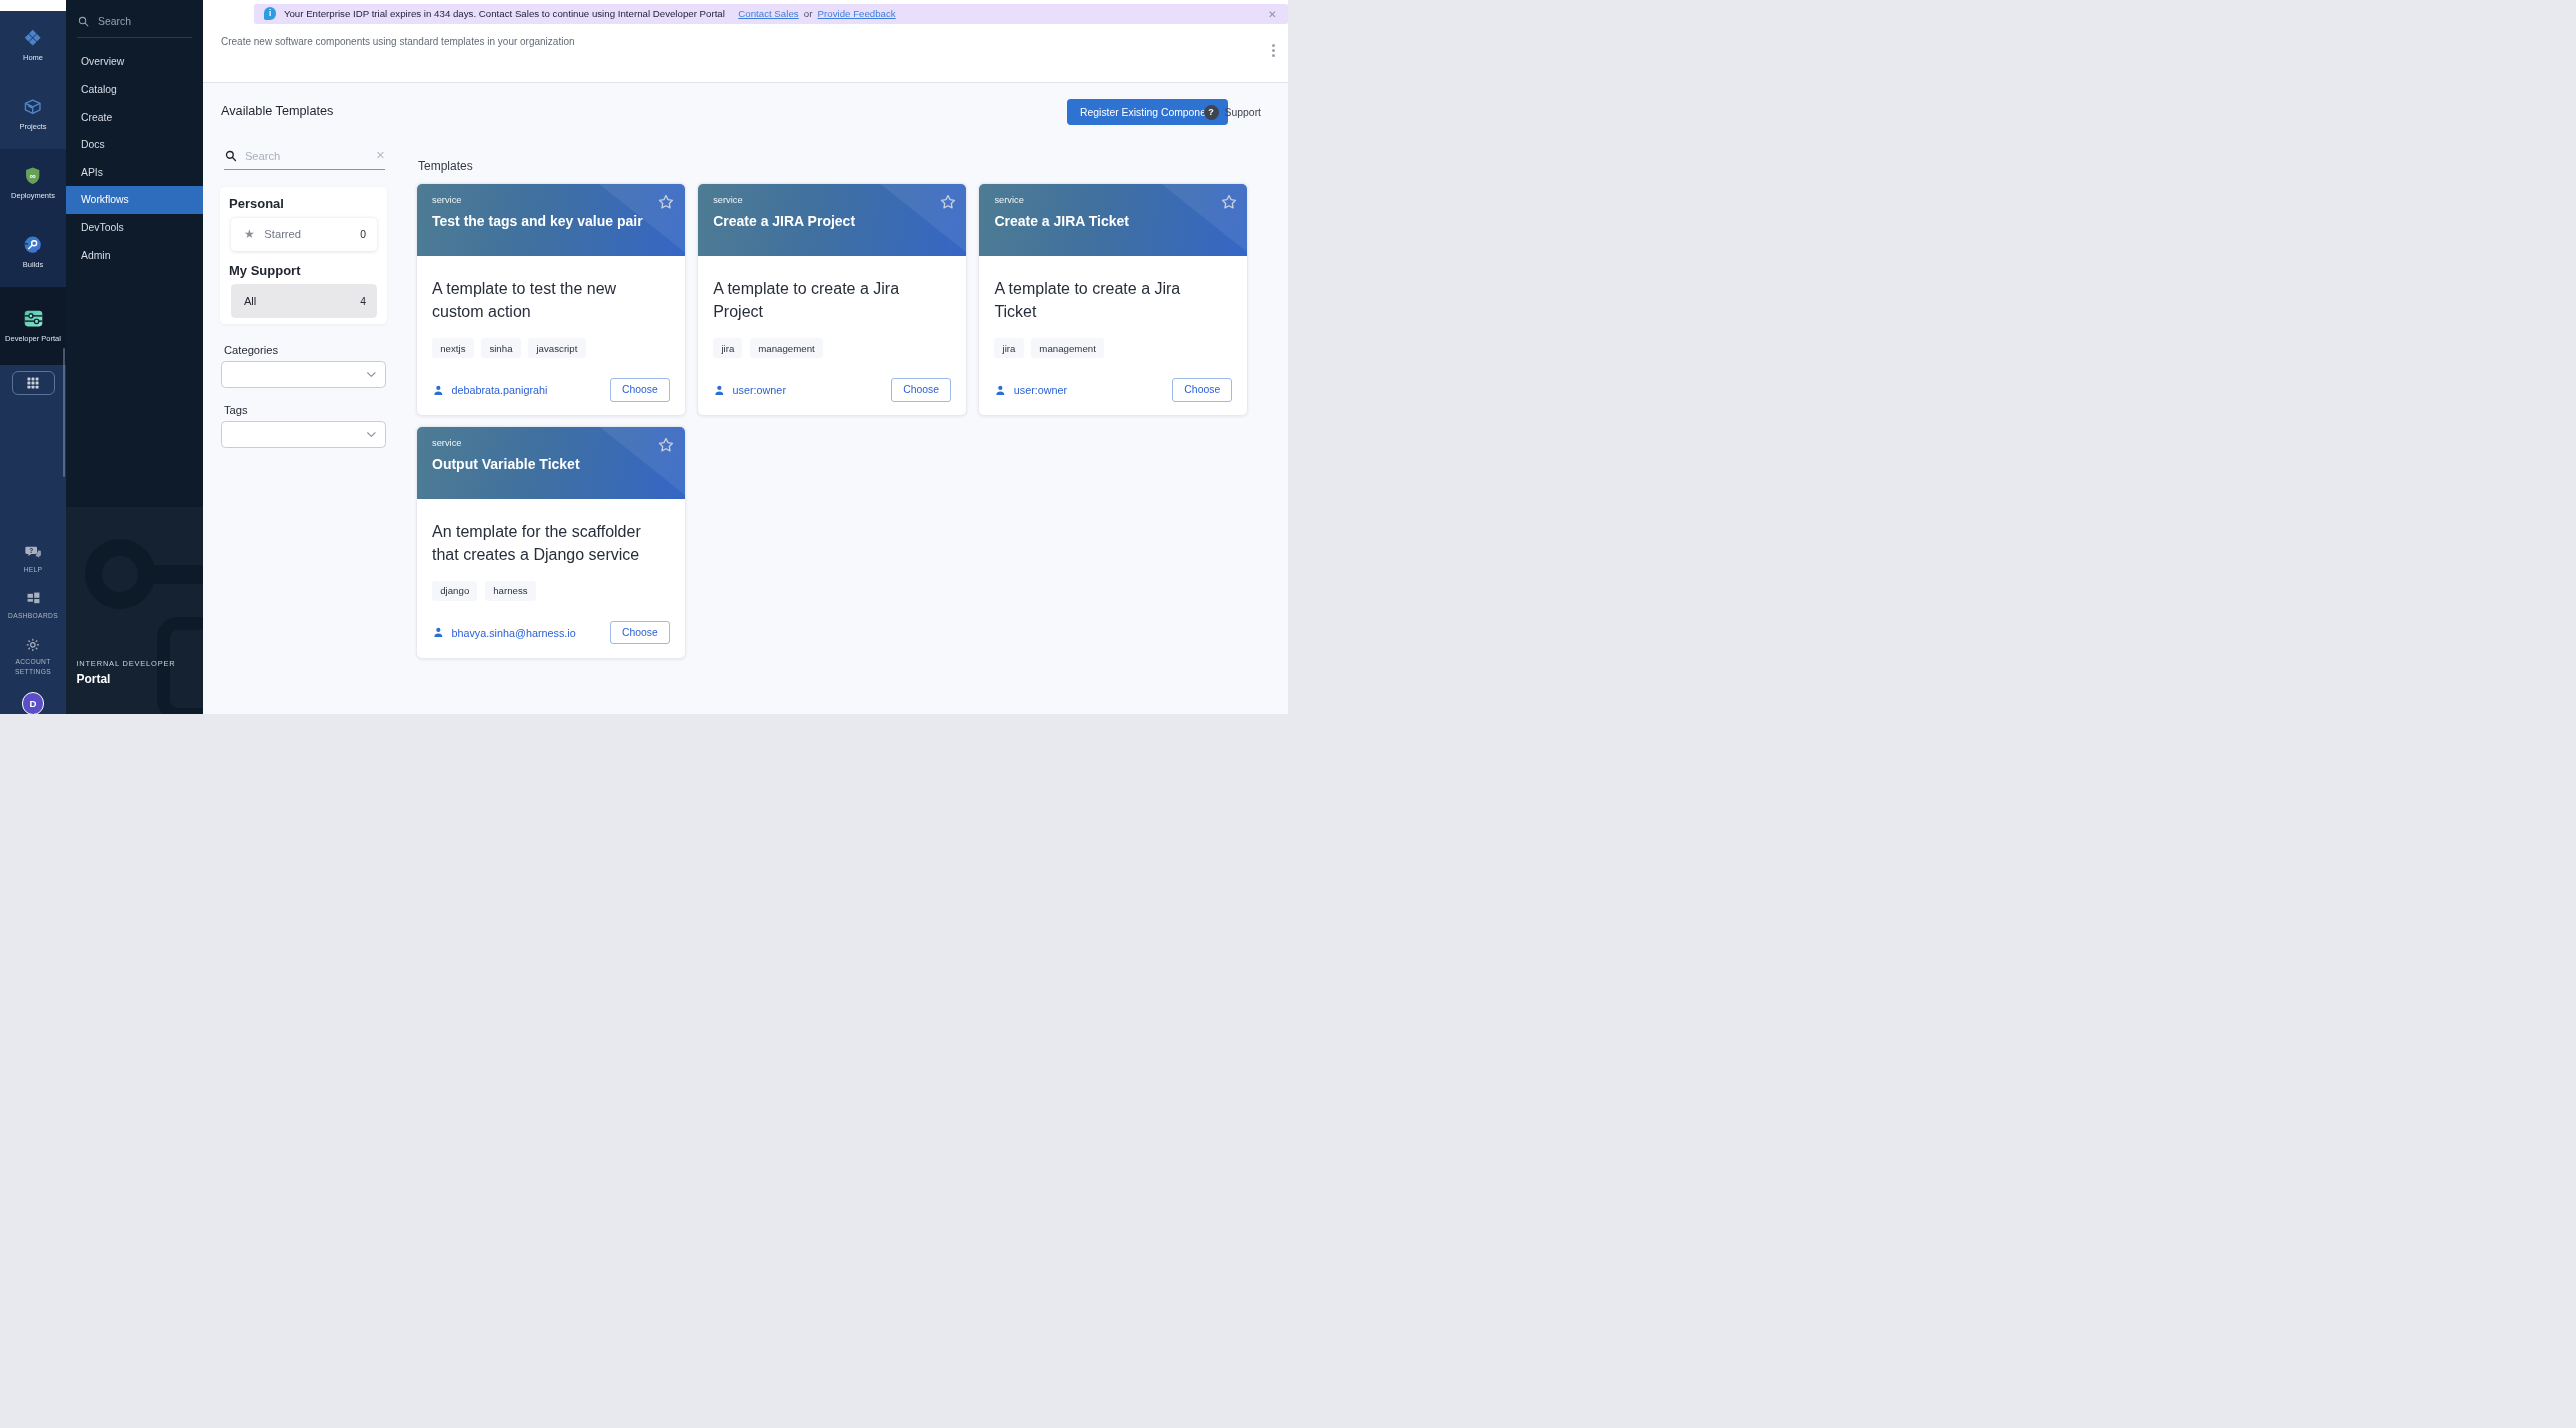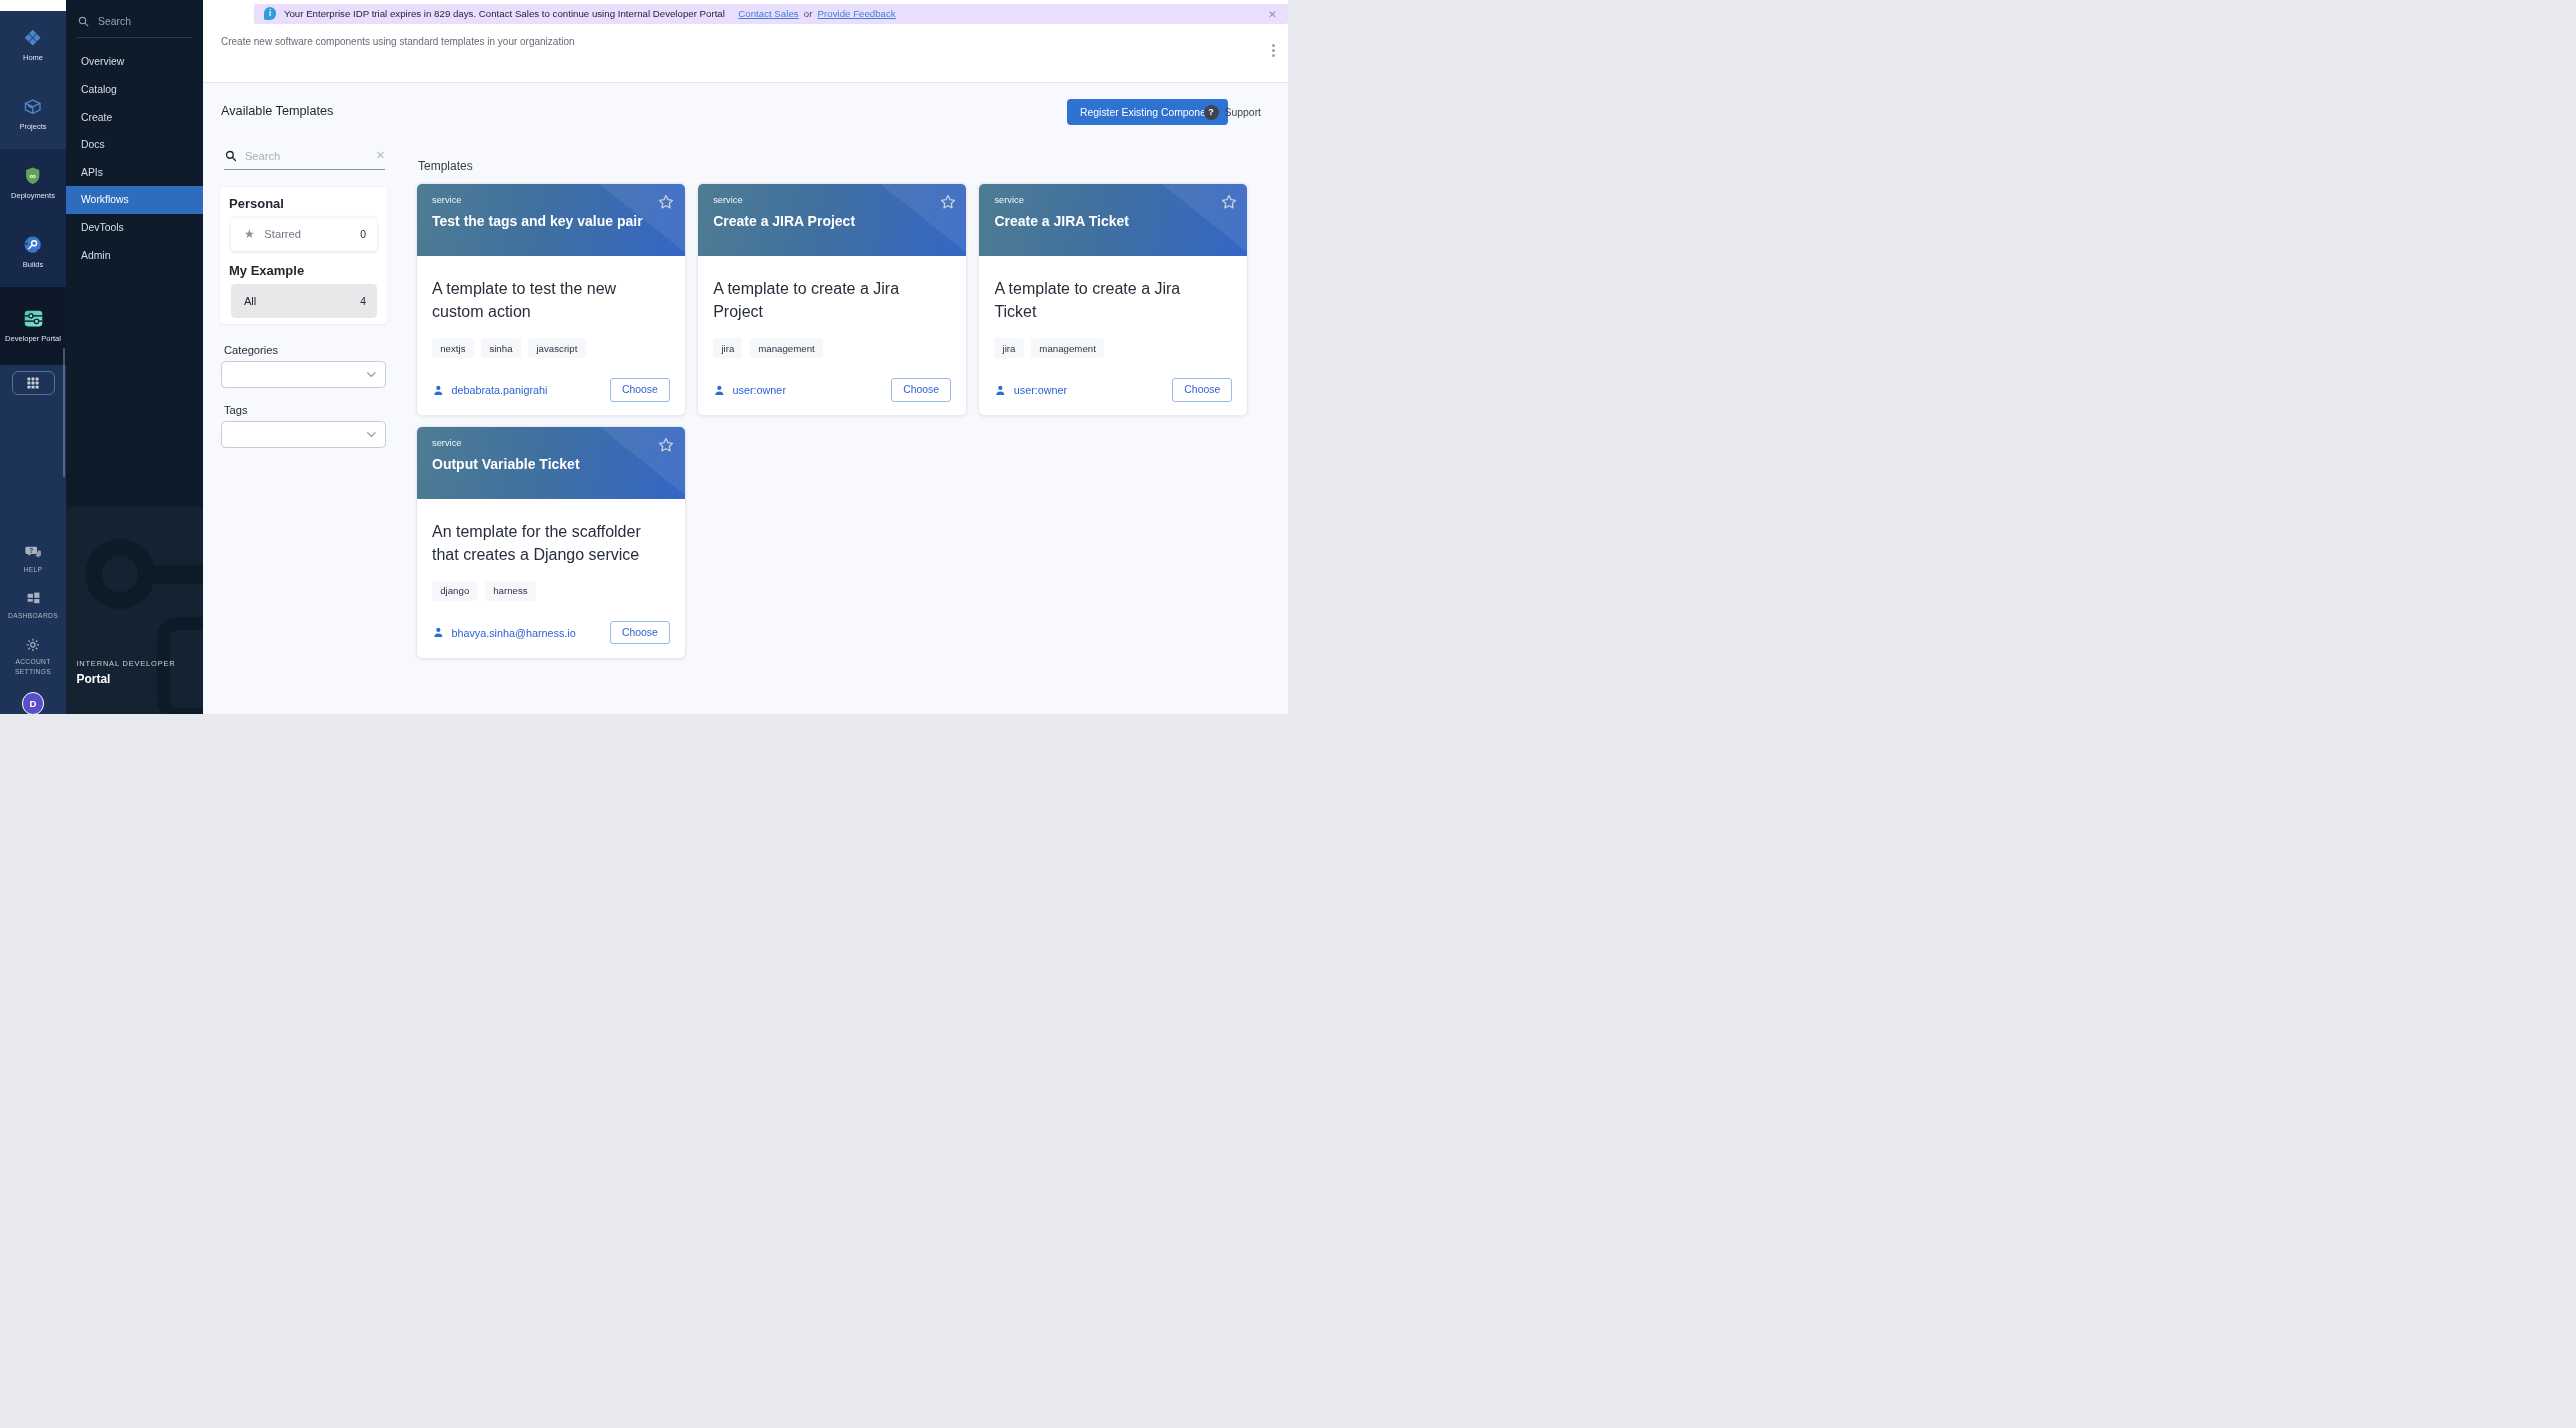--- a/index.html
+++ b/index.html
@@ -300,21 +300,21 @@
         <div class="sf-eyebrow">INTERNAL DEVELOPER</div>
         <div class="sf-title">Portal</div>
       </div>
     </div>
   </nav>
 
   <main class="main">
 
     <div class="banner">
       <span class="info-badge">i</span>
-      <span>Your Enterprise IDP trial expires in 829 days. Contact Sales to continue using Internal Developer Portal</span>
+      <span>Your Enterprise IDP trial expires in 434 days. Contact Sales to continue using Internal Developer Portal</span>
       <a class="banner-link gap1">Contact Sales</a>
       <span class="or">or</span>
       <a class="banner-link">Provide Feedback</a>
       <span class="banner-close">✕</span>
     </div>
 
     <div class="page-header">
       <div class="page-subtitle">Create new software components using standard templates in your organization</div>
     </div>
     <div class="kebab">
@@ -343,21 +343,21 @@
         <span class="fsearch-clear">✕</span>
       </div>
 
       <div class="fcard">
         <div class="fgroup-label">Personal</div>
         <div class="starred-row">
           <span class="star-glyph">★</span>
           <span class="starred-label">Starred</span>
           <span class="row-count">0</span>
         </div>
-        <div class="fgroup-label company-label">My Example</div>
+        <div class="fgroup-label company-label">My Support</div>
         <div class="all-row">
           <span class="all-label">All</span>
           <span class="row-count">4</span>
         </div>
       </div>
 
       <div class="select-label lbl-categories">Categories</div>
       <div class="fselect sel-categories">
         <span>
           <svg viewBox="0 0 24 24" width="12.7" height="12.7" fill="none" stroke="#8f97a8" stroke-width="2.2" stroke-linecap="round" stroke-linejoin="round">

